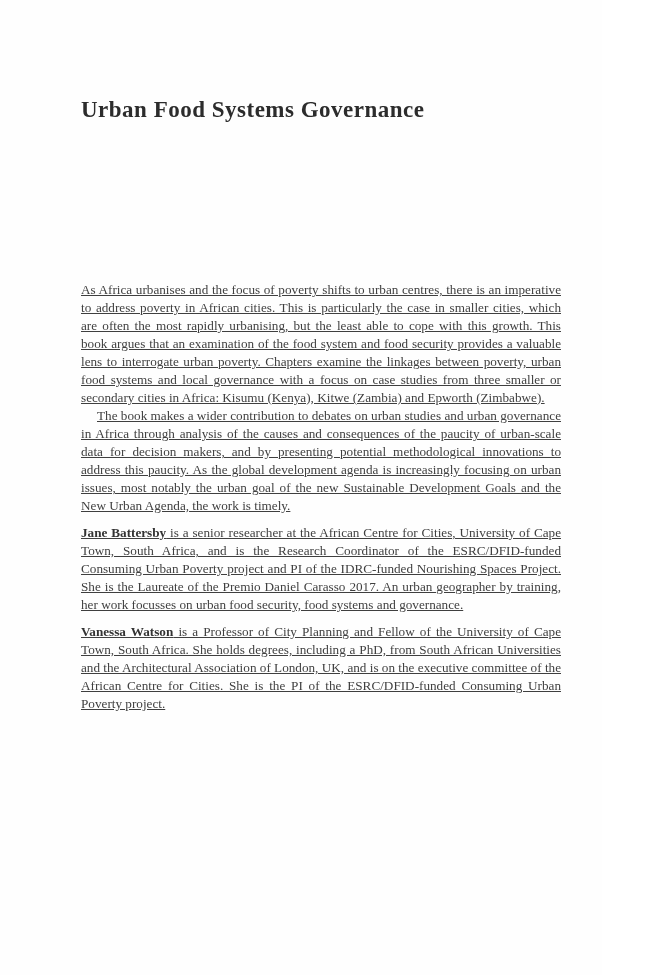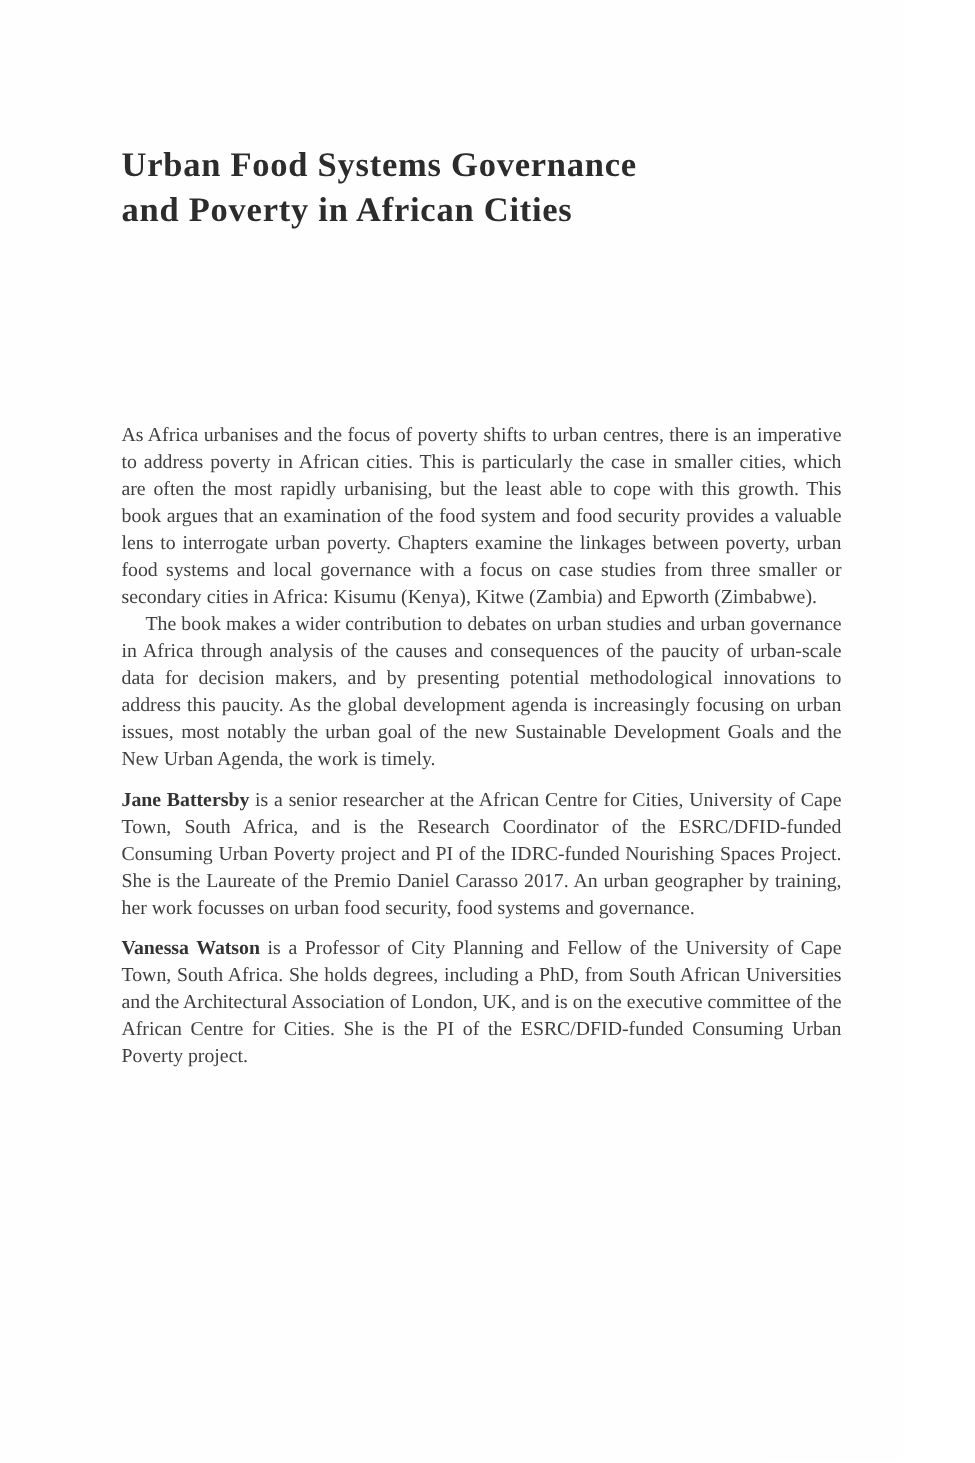--- a/index.html
+++ b/index.html
@@ -31,20 +31,21 @@
   }
   .content-block {
     position: absolute;
     left: 81px;
     top: 281px;
     width: 480px;
     color: #3f3f3f;
     font-size: 13.2px;
     line-height: 18px;
     text-align: justify;
+    text-decoration: underline;
   }
   .content-block p {
     margin: 0;
   }
   p.indented {
     text-indent: 16px;
   }
   p.bio {
     margin-top: 9px;
   }
@@ -53,21 +54,20 @@
     color: #333333;
   }
 </style>
 </head>
 <body>
 
 <div class="page">
 
   <h1 class="title-block">
     <span class="title-line">Urban Food Systems Governance</span>
-    <span class="title-line">and Poverty in African Cities</span>
   </h1>
 
   <div class="content-block">
 
     <p>As Africa urbanises and the focus of poverty shifts to urban centres, there is an imperative to address poverty in African cities. This is particularly the case in smaller cities, which are often the most rapidly urbanising, but the least able to cope with this growth. This book argues that an examination of the food system and food security provides a valuable lens to interrogate urban poverty. Chapters examine the linkages between poverty, urban food systems and local governance with a focus on case studies from three smaller or secondary cities in Africa: Kisumu (Kenya), Kitwe (Zambia) and Epworth (Zimbabwe).</p>
 
     <p class="indented">The book makes a wider contribution to debates on urban studies and urban governance in Africa through analysis of the causes and consequences of the paucity of urban-scale data for decision makers, and by presenting potential methodological innovations to address this paucity. As the global development agenda is increasingly focusing on urban issues, most notably the urban goal of the new Sustainable Development Goals and the New Urban Agenda, the work is timely.</p>
 
     <p class="bio">
       <strong class="author-name">Jane Battersby</strong><span> is a senior researcher at the African Centre for Cities, University of Cape Town, South Africa, and is the Research Coordinator of the ESRC/DFID-funded Consuming Urban Poverty project and PI of the IDRC-funded Nourishing Spaces Project. She is the Laureate of the Premio Daniel Carasso 2017. An urban geographer by training, her work focusses on urban food security, food systems and governance.</span>

